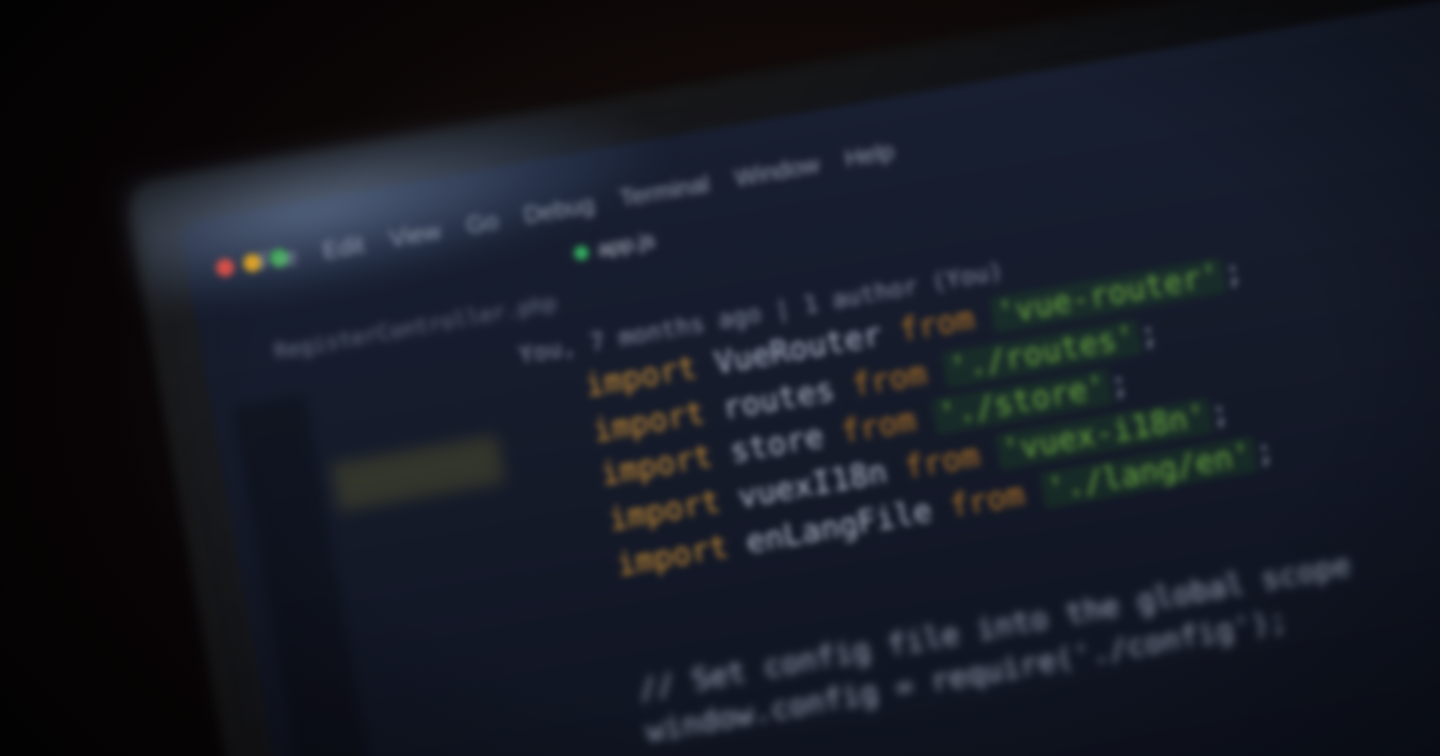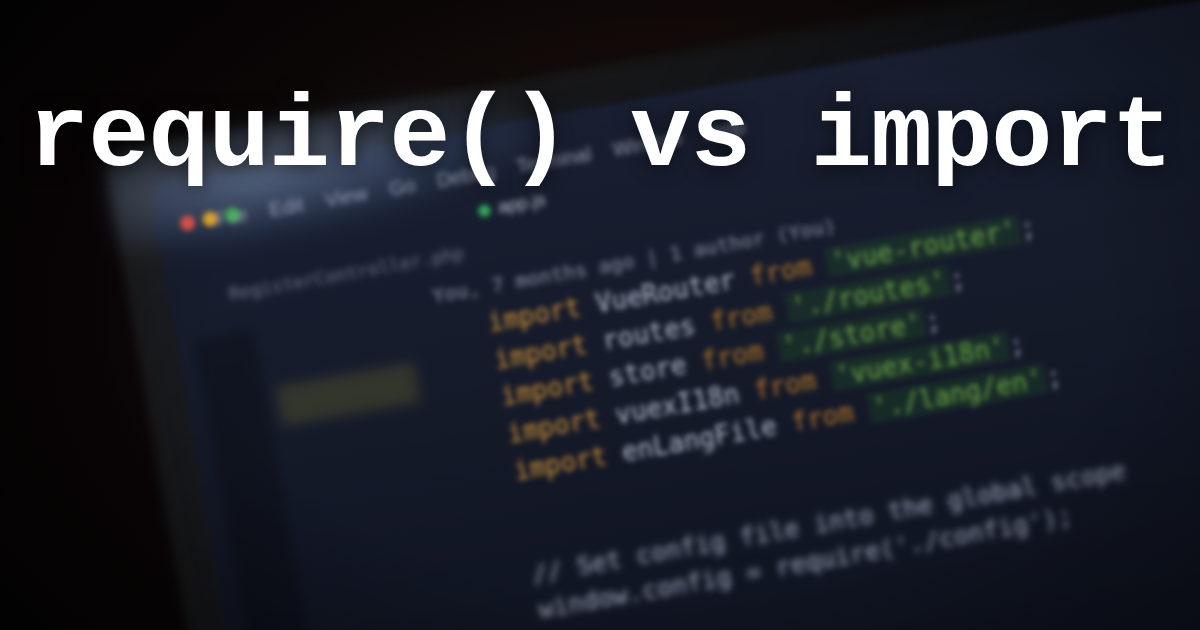--- a/index.html
+++ b/index.html
@@ -225,15 +225,14 @@
 <span class="kw">import</span> <span class="name">enLangFile</span> <span class="from">from</span> <span class="str">'./lang/en'</span><span class="punc">;</span></div>
 
       <div class="code-block2" id="code-tail"><span class="cm">// Set config file into the global scope</span>
 <span class="name">window.config</span> <span class="eq">=</span> <span class="fn">require</span><span class="punc">(</span><span class="str">'./config'</span><span class="punc">);</span></div>
 
     </div>
   </div>
 
   <div class="vignette"></div>
 
-  <div class="headline">require() vs import</div>
 
 </div>
 
 </body></html>

